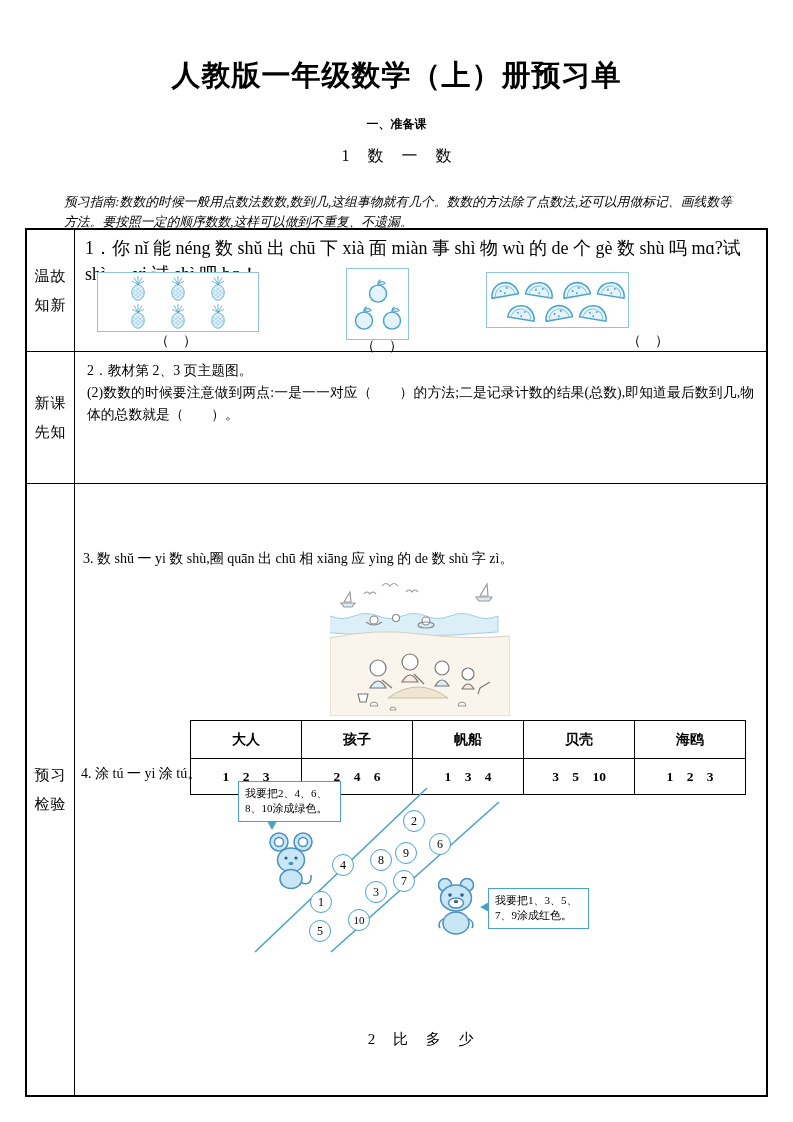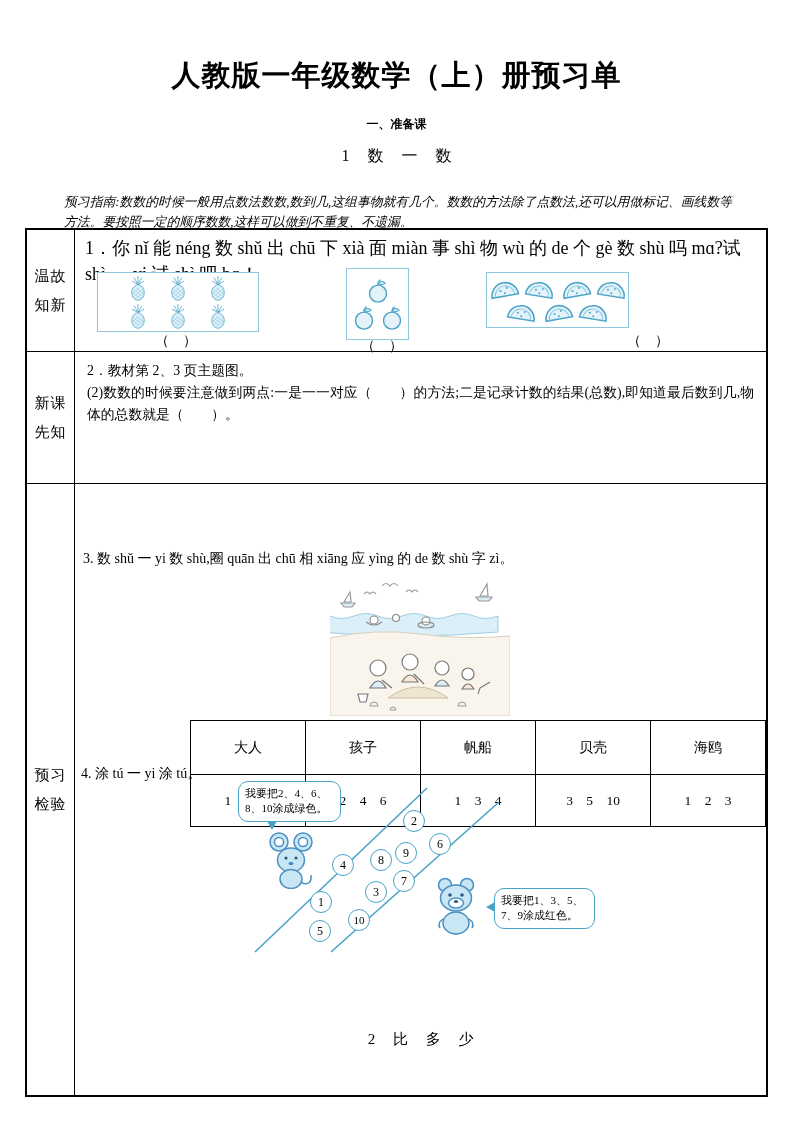--- a/index.html
+++ b/index.html
@@ -45,31 +45,31 @@
   
   .r2 { padding:8px 12px 8px 12px; font-size:13.8px; line-height:1.6; }
   .r2 p { margin:0; text-align:justify; }
 
   
   .item3 { position:absolute; top:66px; left:8px; font-size:14px; }
   .item4 { position:absolute; top:281px; left:6px; font-size:14px; }
   .beach { position:absolute; top:92px; left:255px; width:180px; height:140px; }
   .count-table { position:absolute; top:236px; left:115px; border-collapse:collapse; }
   .count-table th, .count-table td { border:1.3px solid #000; width:94px; text-align:center;
-           font-weight:normal; padding:16px; }
+           font-weight:bold; padding:8px; }
   .count-table th { height:21px; font-size:14px; }
   .count-table td { height:19px; font-size:13.5px; word-spacing:10px; }
 
   .coloring { position:absolute; top:296px; left:0; width:695px; height:178px; }
   .diagonals { position:absolute; left:0; top:0; pointer-events:none; }
   .bubble { position:absolute; box-sizing:border-box; border:1.6px solid #4aa3c7;
-           border-radius:10px; background:#fff; font-size:11px; line-height:1.4;
+           border-radius:0; background:#fff; font-size:11px; line-height:1.4;
            padding:4px 6px; }
   .bubble-green { left:163px; top:1px;   width:103px; }
-  .bubble-red   { left:413px; top:108px; width:101px;margin-left:6px; }
+  .bubble-red   { left:413px; top:108px; width:101px; }
   .tail-down { position:absolute; left:28px; bottom:-9px; width:0; height:0;
            border-left:5px solid transparent; border-right:5px solid transparent;
            border-top:9px solid #4aa3c7; }
   .tail-left { position:absolute; left:-9px; top:13px; width:0; height:0;
            border-top:5px solid transparent; border-bottom:5px solid transparent;
            border-right:9px solid #4aa3c7; }
   .mouse { position:absolute; left:193px; top:51px; width:46px; height:58px; }
   .bear  { position:absolute; left:355px; top:95px; width:52px; height:60px; }
   .num-circle { position:absolute; width:22px; height:22px; border:1.3px solid #4aa3c7;
            border-radius:50%; background:#fff; display:flex; align-items:center;

